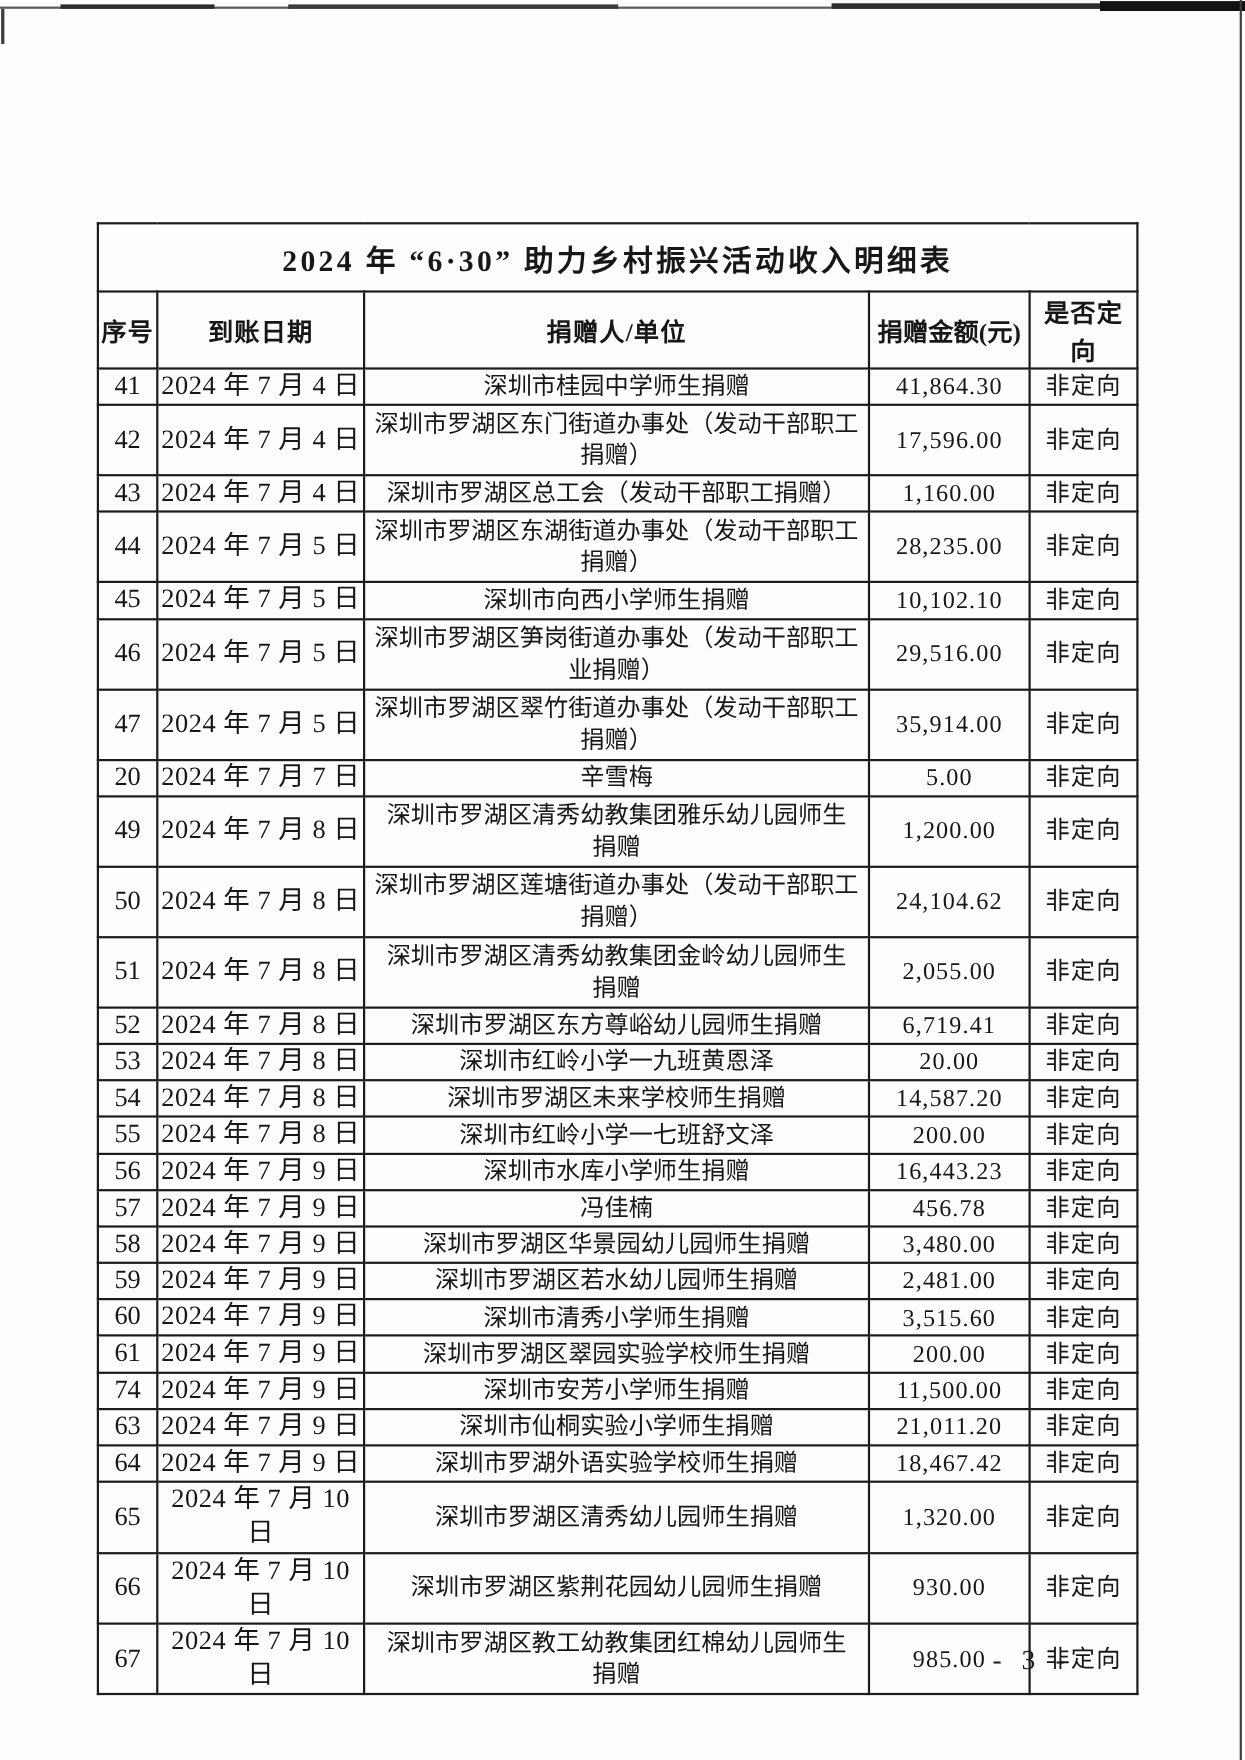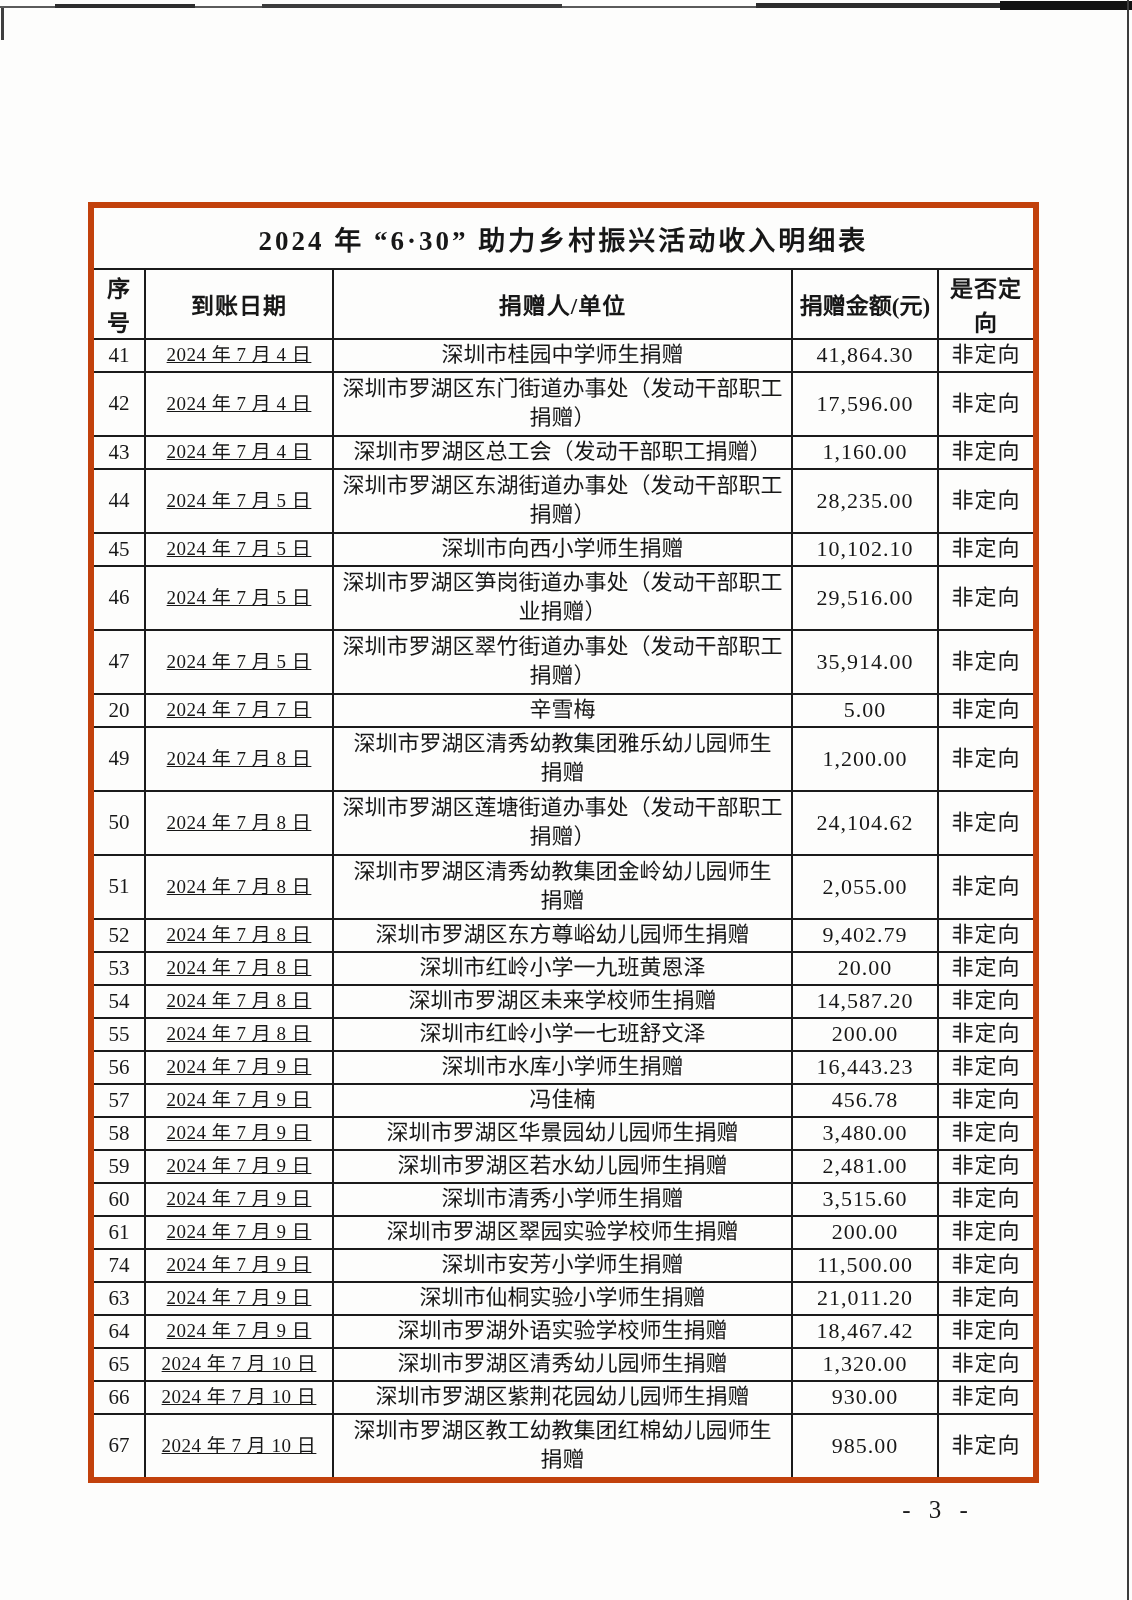--- a/index.html
+++ b/index.html
@@ -27,21 +27,21 @@
   .a-rightline { top: 0;    left: 1127px; width: 2px;    height: 1600px; background: #3c3c3c; }
 
   
   .sheet-table {
     position: absolute;
     left: 88px;
     top: 202px;
     width: 945px;
     border-collapse: collapse;
     table-layout: fixed;
-    border: 6px solid #c2410c;
+    border: 1px solid #c2410c;
   }
   .sheet-table th, .sheet-table td {
     border: 2px solid #1b1b1b;
     text-align: center;
     vertical-align: middle;
     padding: 0 2px;
     overflow: hidden;
   }
   .title-cell {
     height: 60px;
@@ -56,22 +56,22 @@
     font-weight: bold;
     letter-spacing: 1px;
   }
   .head-row th.h-amount { letter-spacing: 0; padding: 0; margin-left: 20px; }
   tbody td {
     font-size: 22px;
     line-height: 1.3;
   }
   tr.r1 td { height: 31px; }
   tr.r2 td { height: 62px; }
-  td.c-no     { font-size: 21px; }
-  td.c-date   { font-size: 19px; letter-spacing: 0.5px; text-decoration: underline; }
+  td.c-no     { font-size: 24px; }
+  td.c-date   { font-size: 24px; letter-spacing: 0.5px; }
   td.c-donor  { white-space: pre-line; margin-left: 40px; }
   td.c-amount { font-size: 22px; letter-spacing: 1px; }
   td.c-dir    { letter-spacing: 1px; }
 
   
   .page-number {
     position: absolute;
     top: 1496px;
     left: 868px;
     width: 140px;
@@ -208,21 +208,21 @@
         <td class="c-donor">深圳市罗湖区清秀幼教集团金岭幼儿园师生
 捐赠</td>
         <td class="c-amount">2,055.00</td>
         <td class="c-dir">非定向</td>
       </tr>
 
       <tr class="r1">
         <td class="c-no">52</td>
         <td class="c-date">2024 年 7 月 8 日</td>
         <td class="c-donor">深圳市罗湖区东方尊峪幼儿园师生捐赠</td>
-        <td class="c-amount">9,402.79</td>
+        <td class="c-amount">6,719.41</td>
         <td class="c-dir">非定向</td>
       </tr>
 
       <tr class="r1">
         <td class="c-no">53</td>
         <td class="c-date">2024 年 7 月 8 日</td>
         <td class="c-donor">深圳市红岭小学一九班黄恩泽</td>
         <td class="c-amount">20.00</td>
         <td class="c-dir">非定向</td>
       </tr>

